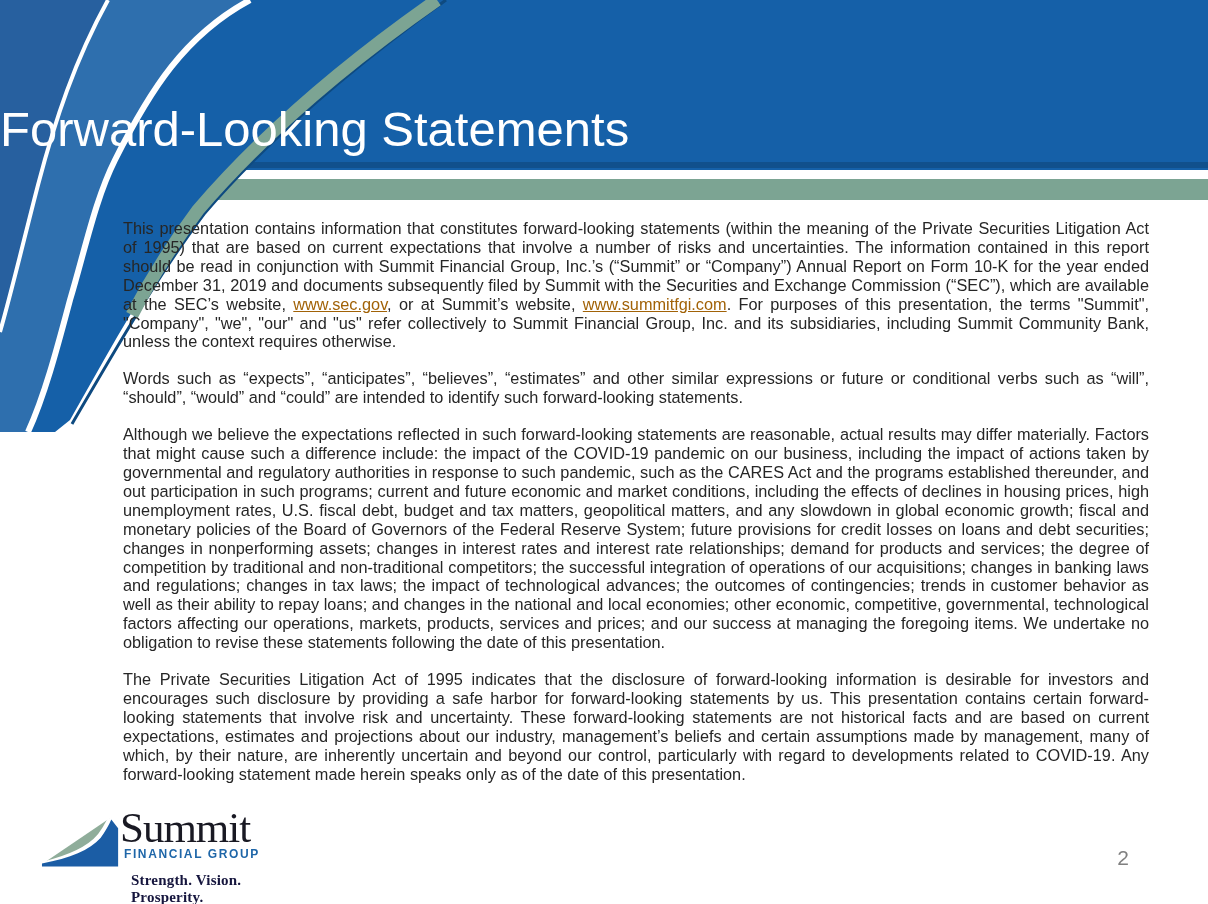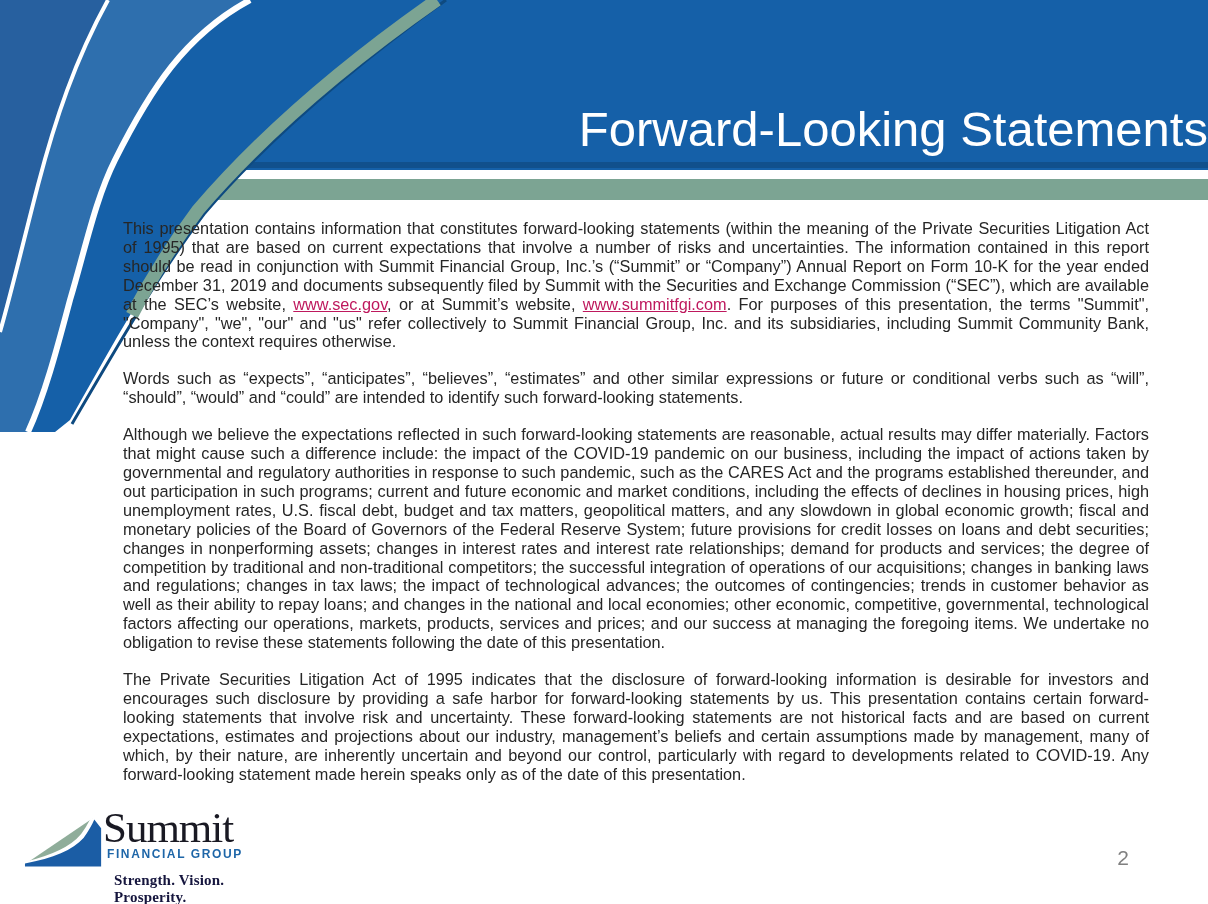--- a/index.html
+++ b/index.html
@@ -1,27 +1,27 @@
 <!DOCTYPE html>
 <html><head>
 <meta charset="utf-8">
 <style>
   html,body{margin:0;padding:0;background:#ffffff;}
   #slide{position:relative;width:1208px;height:904px;background:#ffffff;overflow:hidden;
          font-family:"Liberation Sans",sans-serif;}
   #header-art{position:absolute;left:0;top:0;width:1208px;height:904px;pointer-events:none;}
-  .slide-title{position:absolute;left:0;right:0;top:101px;text-align:right;
+  .slide-title{position:absolute;left:0;right:0;top:101px;text-align:left;
                color:#ffffff;font-size:49px;line-height:56px;font-weight:400;
-               font-family:"Liberation Sans",sans-serif;letter-spacing:0px;padding-left:15px;}
+               font-family:"Liberation Sans",sans-serif;letter-spacing:0px;}
   .body-text{position:absolute;left:123px;top:219px;width:1026px;
              font-size:16.3px;line-height:18.9px;text-align:justify;
              color:#262626;}
   .body-text p{margin:0 0 18px 0;}
-  .body-text a.link{color:#be185d;text-decoration:underline;cursor:pointer;}
-  .logo{position:absolute;left:24px;top:810px;width:250px;height:90px;}
+  .body-text a.link{color:#a16207;text-decoration:underline;cursor:pointer;}
+  .logo{position:absolute;left:41px;top:810px;width:250px;height:90px;}
   .logo-mark{position:absolute;left:0;top:4px;}
   .logo-name{position:absolute;left:79px;top:-4px;font-family:"Liberation Serif",serif;
              font-size:43px;line-height:44px;color:#191923;letter-spacing:-1px;font-weight:500;}
   .logo-subtitle{position:absolute;left:83px;top:37px;font-size:12px;font-weight:bold;
                  color:#1e66a8;letter-spacing:1.6px;}
   .logo-tagline{position:absolute;left:90px;top:62px;font-family:"Liberation Serif",serif;
                 font-size:15px;font-weight:bold;color:#15153d;letter-spacing:0.2px;}
   .page-number{position:absolute;left:1108px;top:846px;width:30px;text-align:center;
                font-size:21px;color:#808080;}
 </style>

